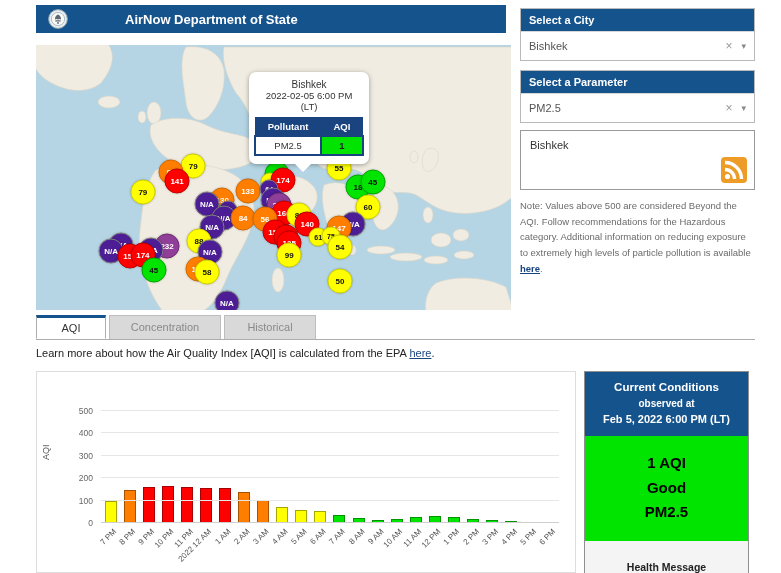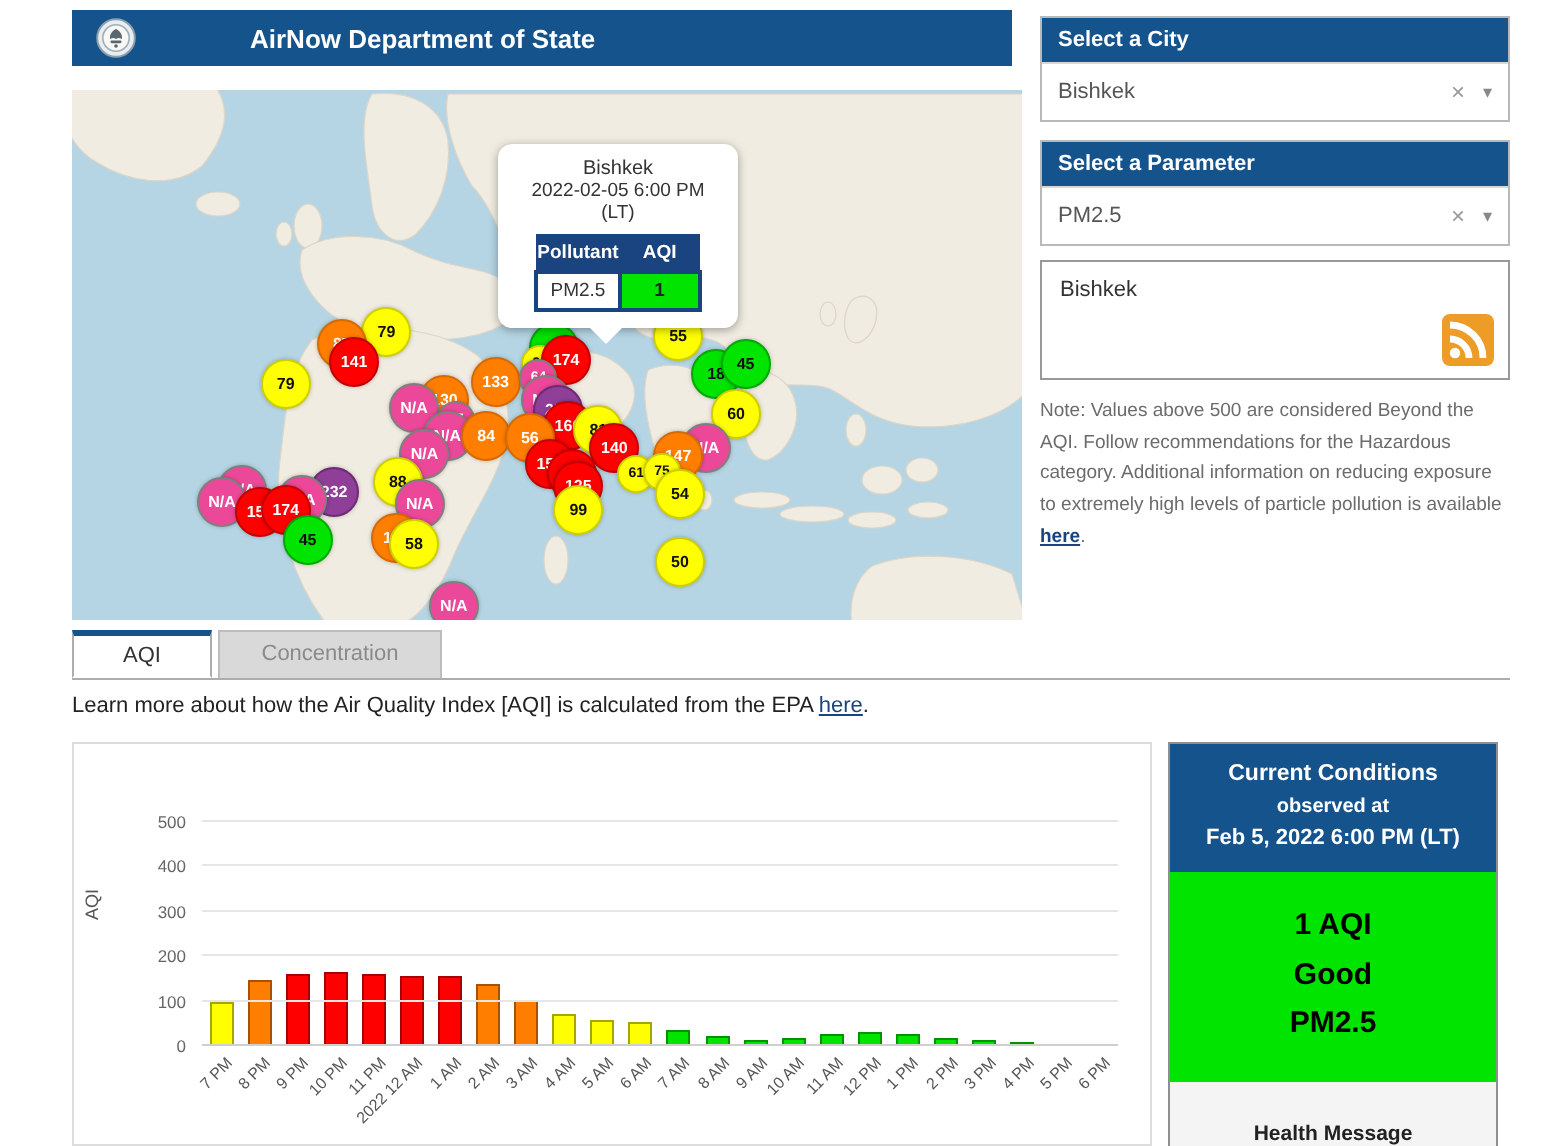--- a/index.html
+++ b/index.html
@@ -13,28 +13,28 @@
   
   .map{position:absolute;left:36px;top:45px;width:475px;height:265px;background:#b5d5e4;overflow:hidden;}
   .map svg.land{position:absolute;left:0;top:0;}
   .marker{position:absolute;width:23px;height:23px;border-radius:50%;transform:translate(-50%,-50%);display:flex;align-items:center;justify-content:center;font-size:8px;font-weight:bold;z-index:2;box-shadow:0 0 2px rgba(0,0,0,.25);}
   .marker.small{width:17px;height:17px;font-size:7px;}
   .marker.green{background:#00e400;border:1px solid #00a800;color:#111;}
   .marker.yellow{background:#ffff00;border:1px solid #cfcf00;color:#111;}
   .marker.orange{background:#ff7e00;border:1px solid #d66a00;color:#fff;}
   .marker.red{background:#ff0000;border:1px solid #c40000;color:#fff;}
   .marker.purple{background:#8f3f97;border:1px solid #6e2a75;color:#fff;}
-  .marker.na{background:#ec4899;border:1px solid #7f7f7f;color:#fff;}
+  .marker.na{background:#4c1d95;border:1px solid #7f7f7f;color:#fff;}
 
   
   .tip{position:absolute;left:213px;top:27px;width:110px;z-index:5;background:#fff;border-radius:7px;box-shadow:0 1px 5px rgba(0,0,0,.35);padding:7px 5px 8px;text-align:center;font-size:9.5px;color:#333;}
   .tip:after{content:"";position:absolute;left:38%;top:100%;border:8px solid transparent;border-top-color:#fff;}
   .tip .city{font-size:10px;}
   .tip table{border-collapse:collapse;margin:5px auto 0;}
-  .tip th{background:#1a4480;color:#fff;font-size:9.5px;padding:3px 0;border:1px solid #1a4480;}
+  .tip th{background:#1a4480;color:#fff;font-size:9.5px;padding:3px 12px;border:1px solid #1a4480;}
   .tip td{font-size:9.5px;padding:3px 6px;border:2px solid #1a4480;}
   .tip td.aqi{background:#00e400;color:#222;font-weight:bold;min-width:26px;}
 
   
   .panel{position:absolute;left:520px;width:235px;border:1px solid #b9b9b9;box-sizing:border-box;background:#fff;}
   .panel .ptitle{background:#15538c;color:#fff;font-size:11px;font-weight:bold;padding:5px 8px;}
   .selbox{display:flex;align-items:center;height:28px;padding:0 8px;border-top:1px solid #d7d7d7;}
   .selbox .val{flex:1;font-size:11px;color:#555;}
   .selbox .x{color:#999;font-size:12px;margin-right:9px;cursor:pointer;}
   .selbox .car{color:#888;font-size:9px;}
@@ -223,20 +223,21 @@
     </svg>
   </div>
 
   <div class="note">
     <span>Note: Values above 500 are considered Beyond the AQI. Follow recommendations for the Hazardous category. Additional information on reducing exposure to extremely high levels of particle pollution is available </span><a href="#">here</a><span>.</span>
   </div>
 
   <div class="tabs">
     <div class="tab active">AQI</div>
     <div class="tab inactive w1">Concentration</div>
+    <div class="tab inactive w2">Historical</div>
   </div>
 
   <div class="learn">
     <span>Learn more about how the Air Quality Index [AQI] is calculated from the EPA </span><a href="#">here</a><span>.</span>
   </div>
 
   <div class="chart">
     <div class="ylab">AQI</div>
     <div class="plot" id="plot">
       <div class="bars" id="bars">

